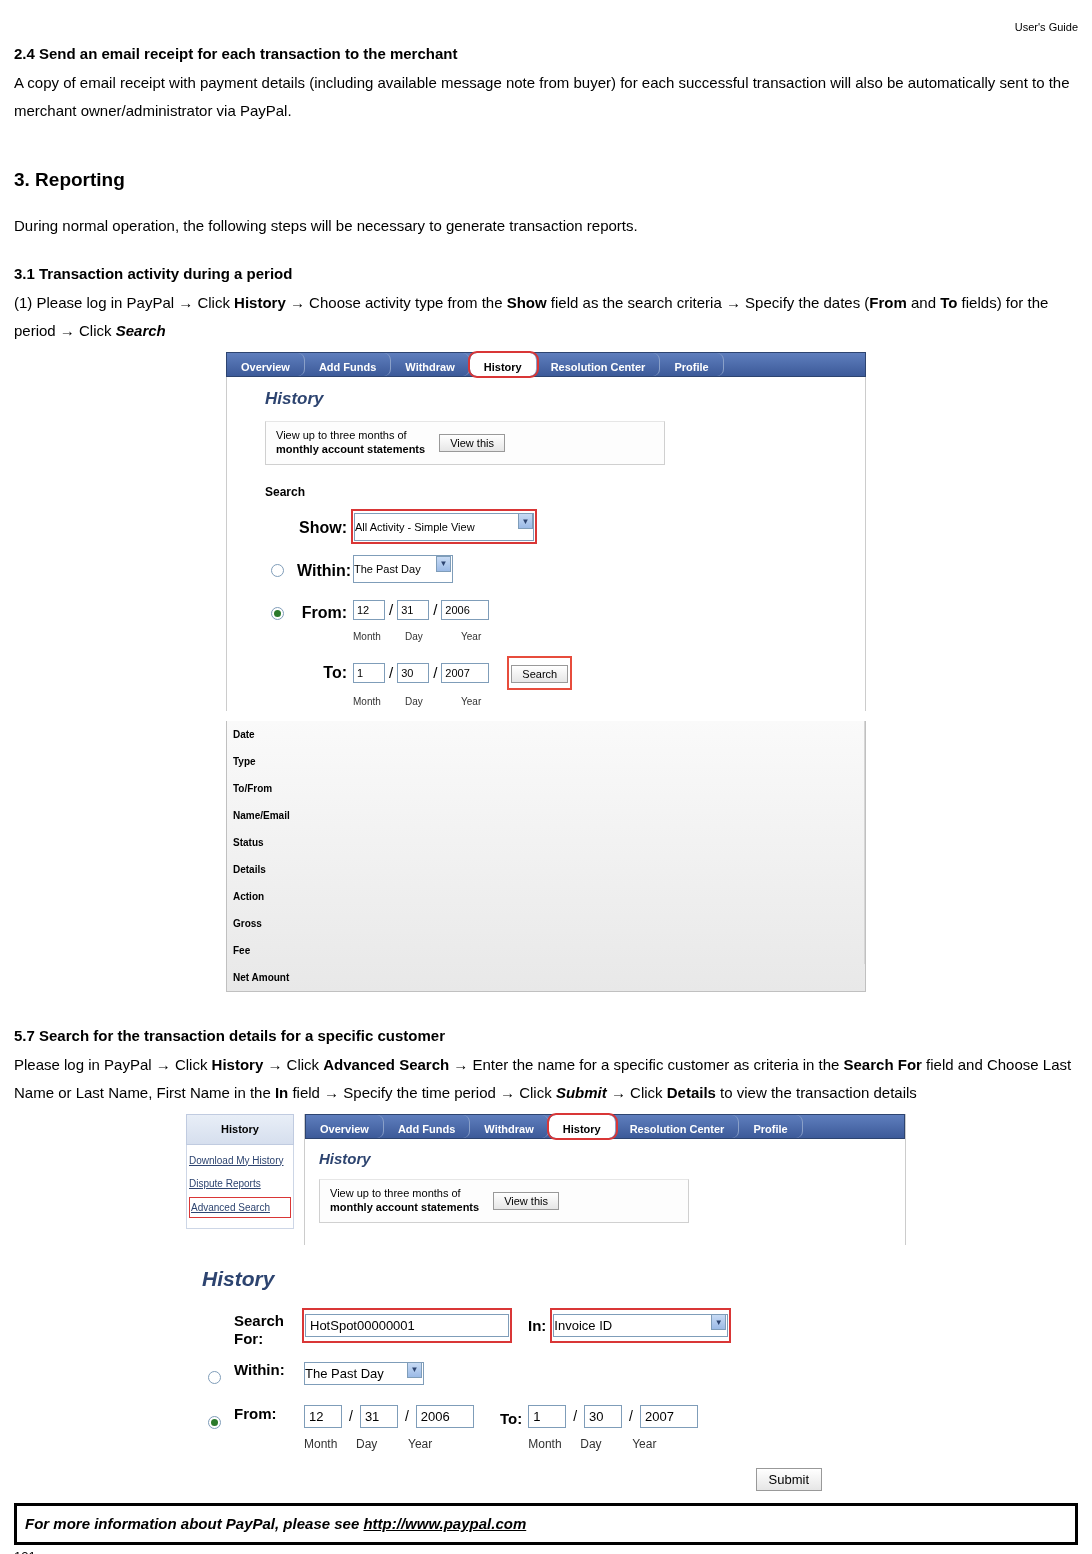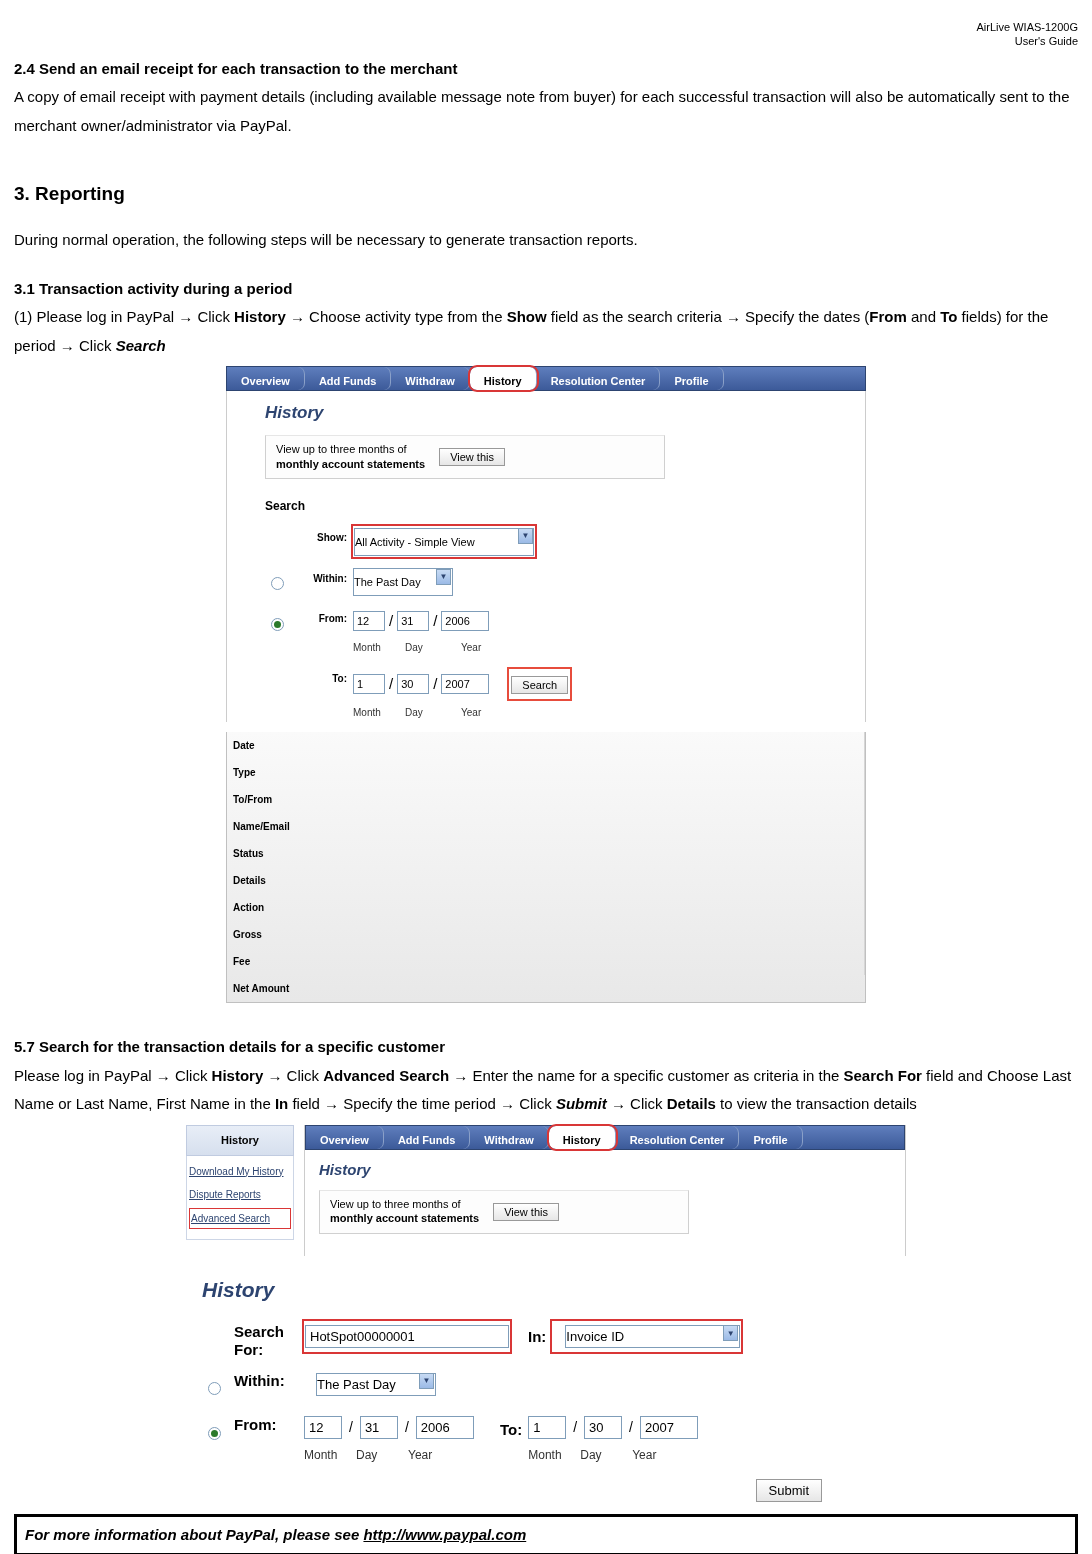--- a/index.html
+++ b/index.html
@@ -80,21 +80,21 @@
     .stmt-text .b2 { font-weight: bold; display:block; margin-top:1px;}
     .btn {
       background: linear-gradient(#fff,#e6e6e6);
       border: 1px solid #999;
       font-size: 11px; padding: 2px 10px;
       cursor: pointer;
     }
     .search-h { font-weight: bold; font-size: 12px; margin: 2px 0 8px 0;}
     .form-row { display:flex; align-items:flex-start; margin: 0 0 10px 0; gap: 6px; padding-left: 6px;}
     .form-row .radio-col { width: 20px; padding-top:2px; }
-    .form-row .lbl { width: 50px; text-align: right; font-weight: bold; font-size: 10px; padding-top: 2px; }
+    .form-row .lbl { width: 50px; text-align: right; font-weight: bold; font-size: 16px; padding-top: 2px; }
     .sel {
       border:1px solid #7f9db9; font-size:11px; height:28px;
     }
     .sel.w1 { width: 180px; }
     .sel.w2 { width: 100px; }
     .dropdown-wrap { position:relative; display:inline-block; }
     .dropdown-wrap .arrow {
       position:absolute; right:2px; top:2px; width:15px; height:16px;
       background: linear-gradient(#c8dbf4,#9bbae6);
       border:1px solid #7f9db9;
@@ -140,21 +140,21 @@
     .side-links .boxed { border:1px solid #d93636; padding: 0 1px; }
     .fig2-right { flex:1; border-left:1px solid #ccc; border-right:1px solid #ccc; }
     .fig2-tabs { width: 600px; }
     .fig2 .pp-tab.active-outline { background:#fff; color:#000; outline:2px solid #d93636; }
     .fig2-main { margin-top:14px; padding:0 16px; }
     .hist-title2 { color:#2d4470; font-weight:bold; font-style:italic; font-size:21px; margin:8px 0 12px 0; }
     .form-row-big { display:flex; align-items:flex-start; margin: 0 0 12px 0; gap: 6px; padding-left: 6px;}
     .form-row-big .radio-col { width: 20px; padding-top:4px; }
     .lbl-big { font-weight:bold; font-size:15px; width: 64px; text-align:left; line-height:1.15; padding-top:2px;}
     .inlabel { font-weight:bold; font-size:15px; padding-top:2px; }
-    .sel-big { border:1px solid #7f9db9; font-size:13px; height:23px;margin-left:12px; }
+    .sel-big { border:1px solid #7f9db9; font-size:13px; height:23px; }
     .txt-big { border:1px solid #7f9db9; font-size:13px; height:23px; padding:0 4px; }
     .txt-big.w-m { width:38px; }
     .txt-big.w-y { width:58px; }
     .txt-big.w-sf { width:204px; }
     .sel-big.w-in { width:175px; }
     .sel-big.w-wi { width:120px; }
     .date-labels-big { display:flex; font-size:12px; color:#333; margin-top:3px; }
     .date-labels-big span { display:inline-block; }
     .dl-m{width:52px;} .dl-d{width:52px;} .dl-y{width:72px;}
     .to-col { display:flex; gap:6px; margin-left: 14px; }
@@ -175,21 +175,20 @@
     }
     .more-info-box .url { text-decoration: underline; }
     .page-num { text-align:left; font-size:13px; }
     
     .spacer-s { height: 20px; }
   </style>
 </head>
 <body>
 
 <div class="header-meta">
-  <div>AirLive WIAS-1200G</div>
   <div>User's Guide</div>
 </div>
 
 <div class="sec-heading-sub">2.4 Send an email receipt for each transaction to the merchant</div>
 <div class="body-text">A copy of email receipt with payment details (including available message note from buyer) for each successful transaction will also be automatically sent to the merchant owner/administrator via PayPal.</div>
 
 <div class="sec-heading-main">3.  Reporting</div>
 <div class="body-text">During normal operation, the following steps will be necessary to generate transaction reports.</div>
 
 <div class="spacer-s"></div>

